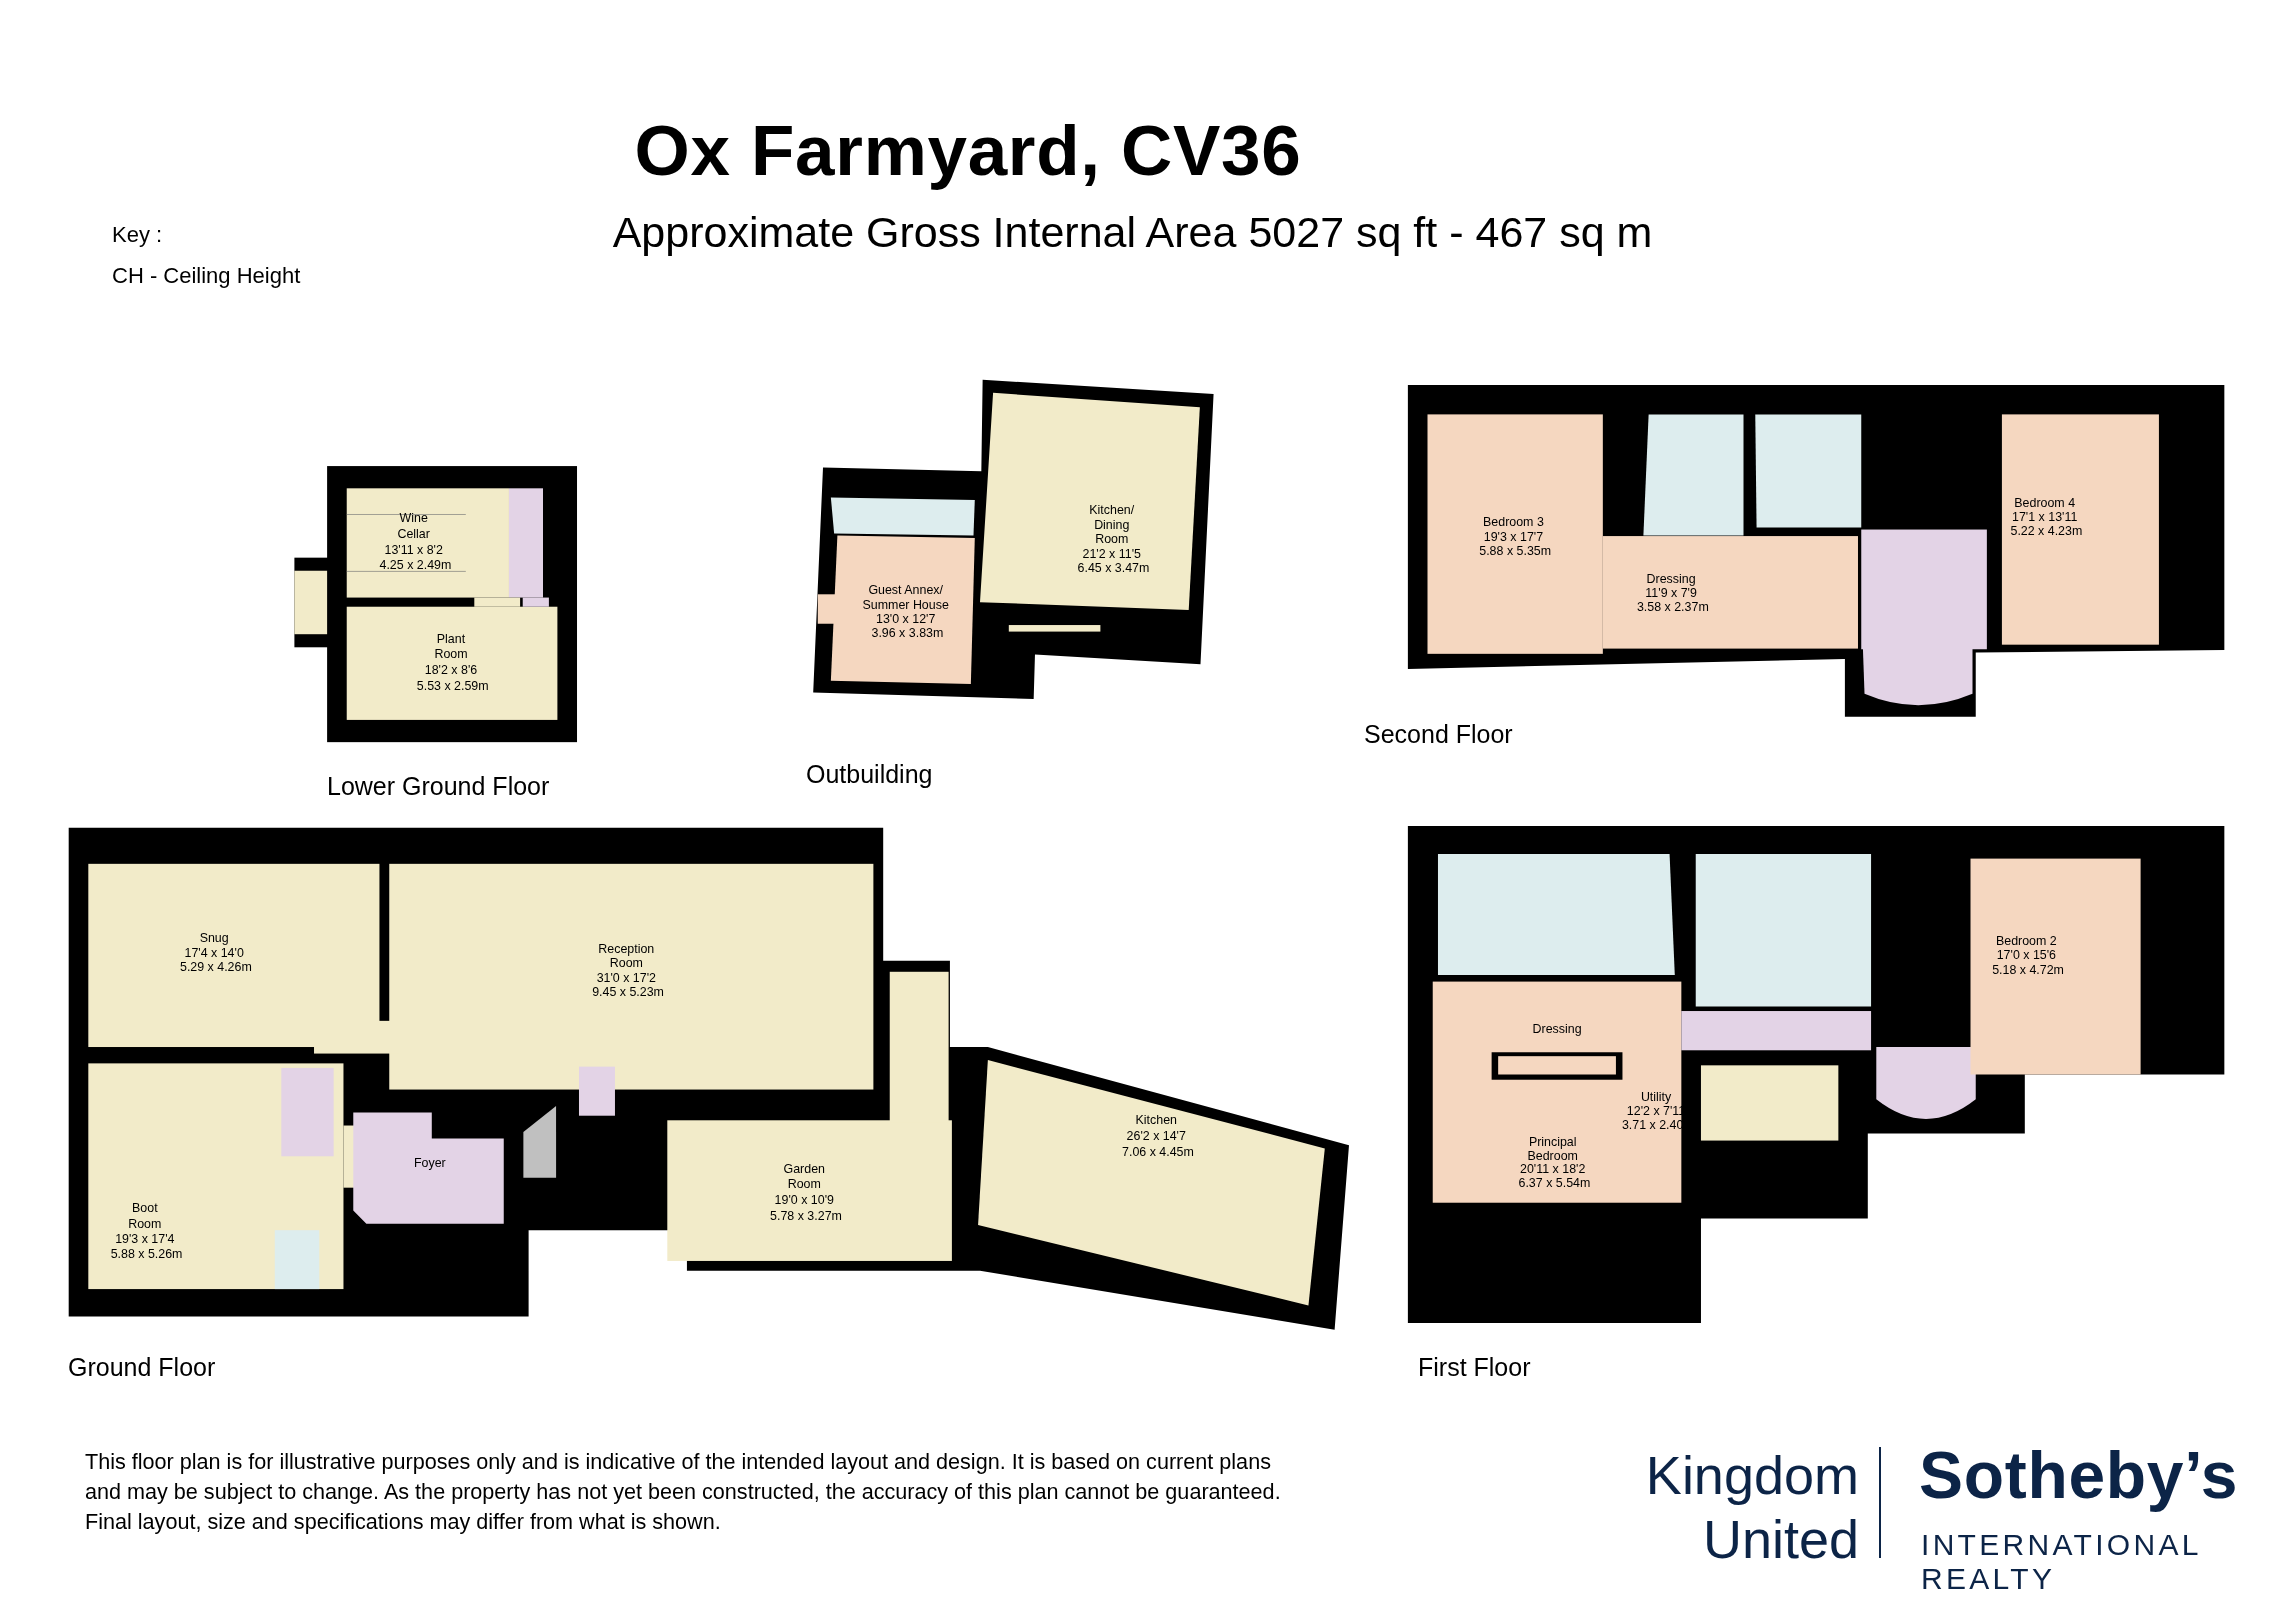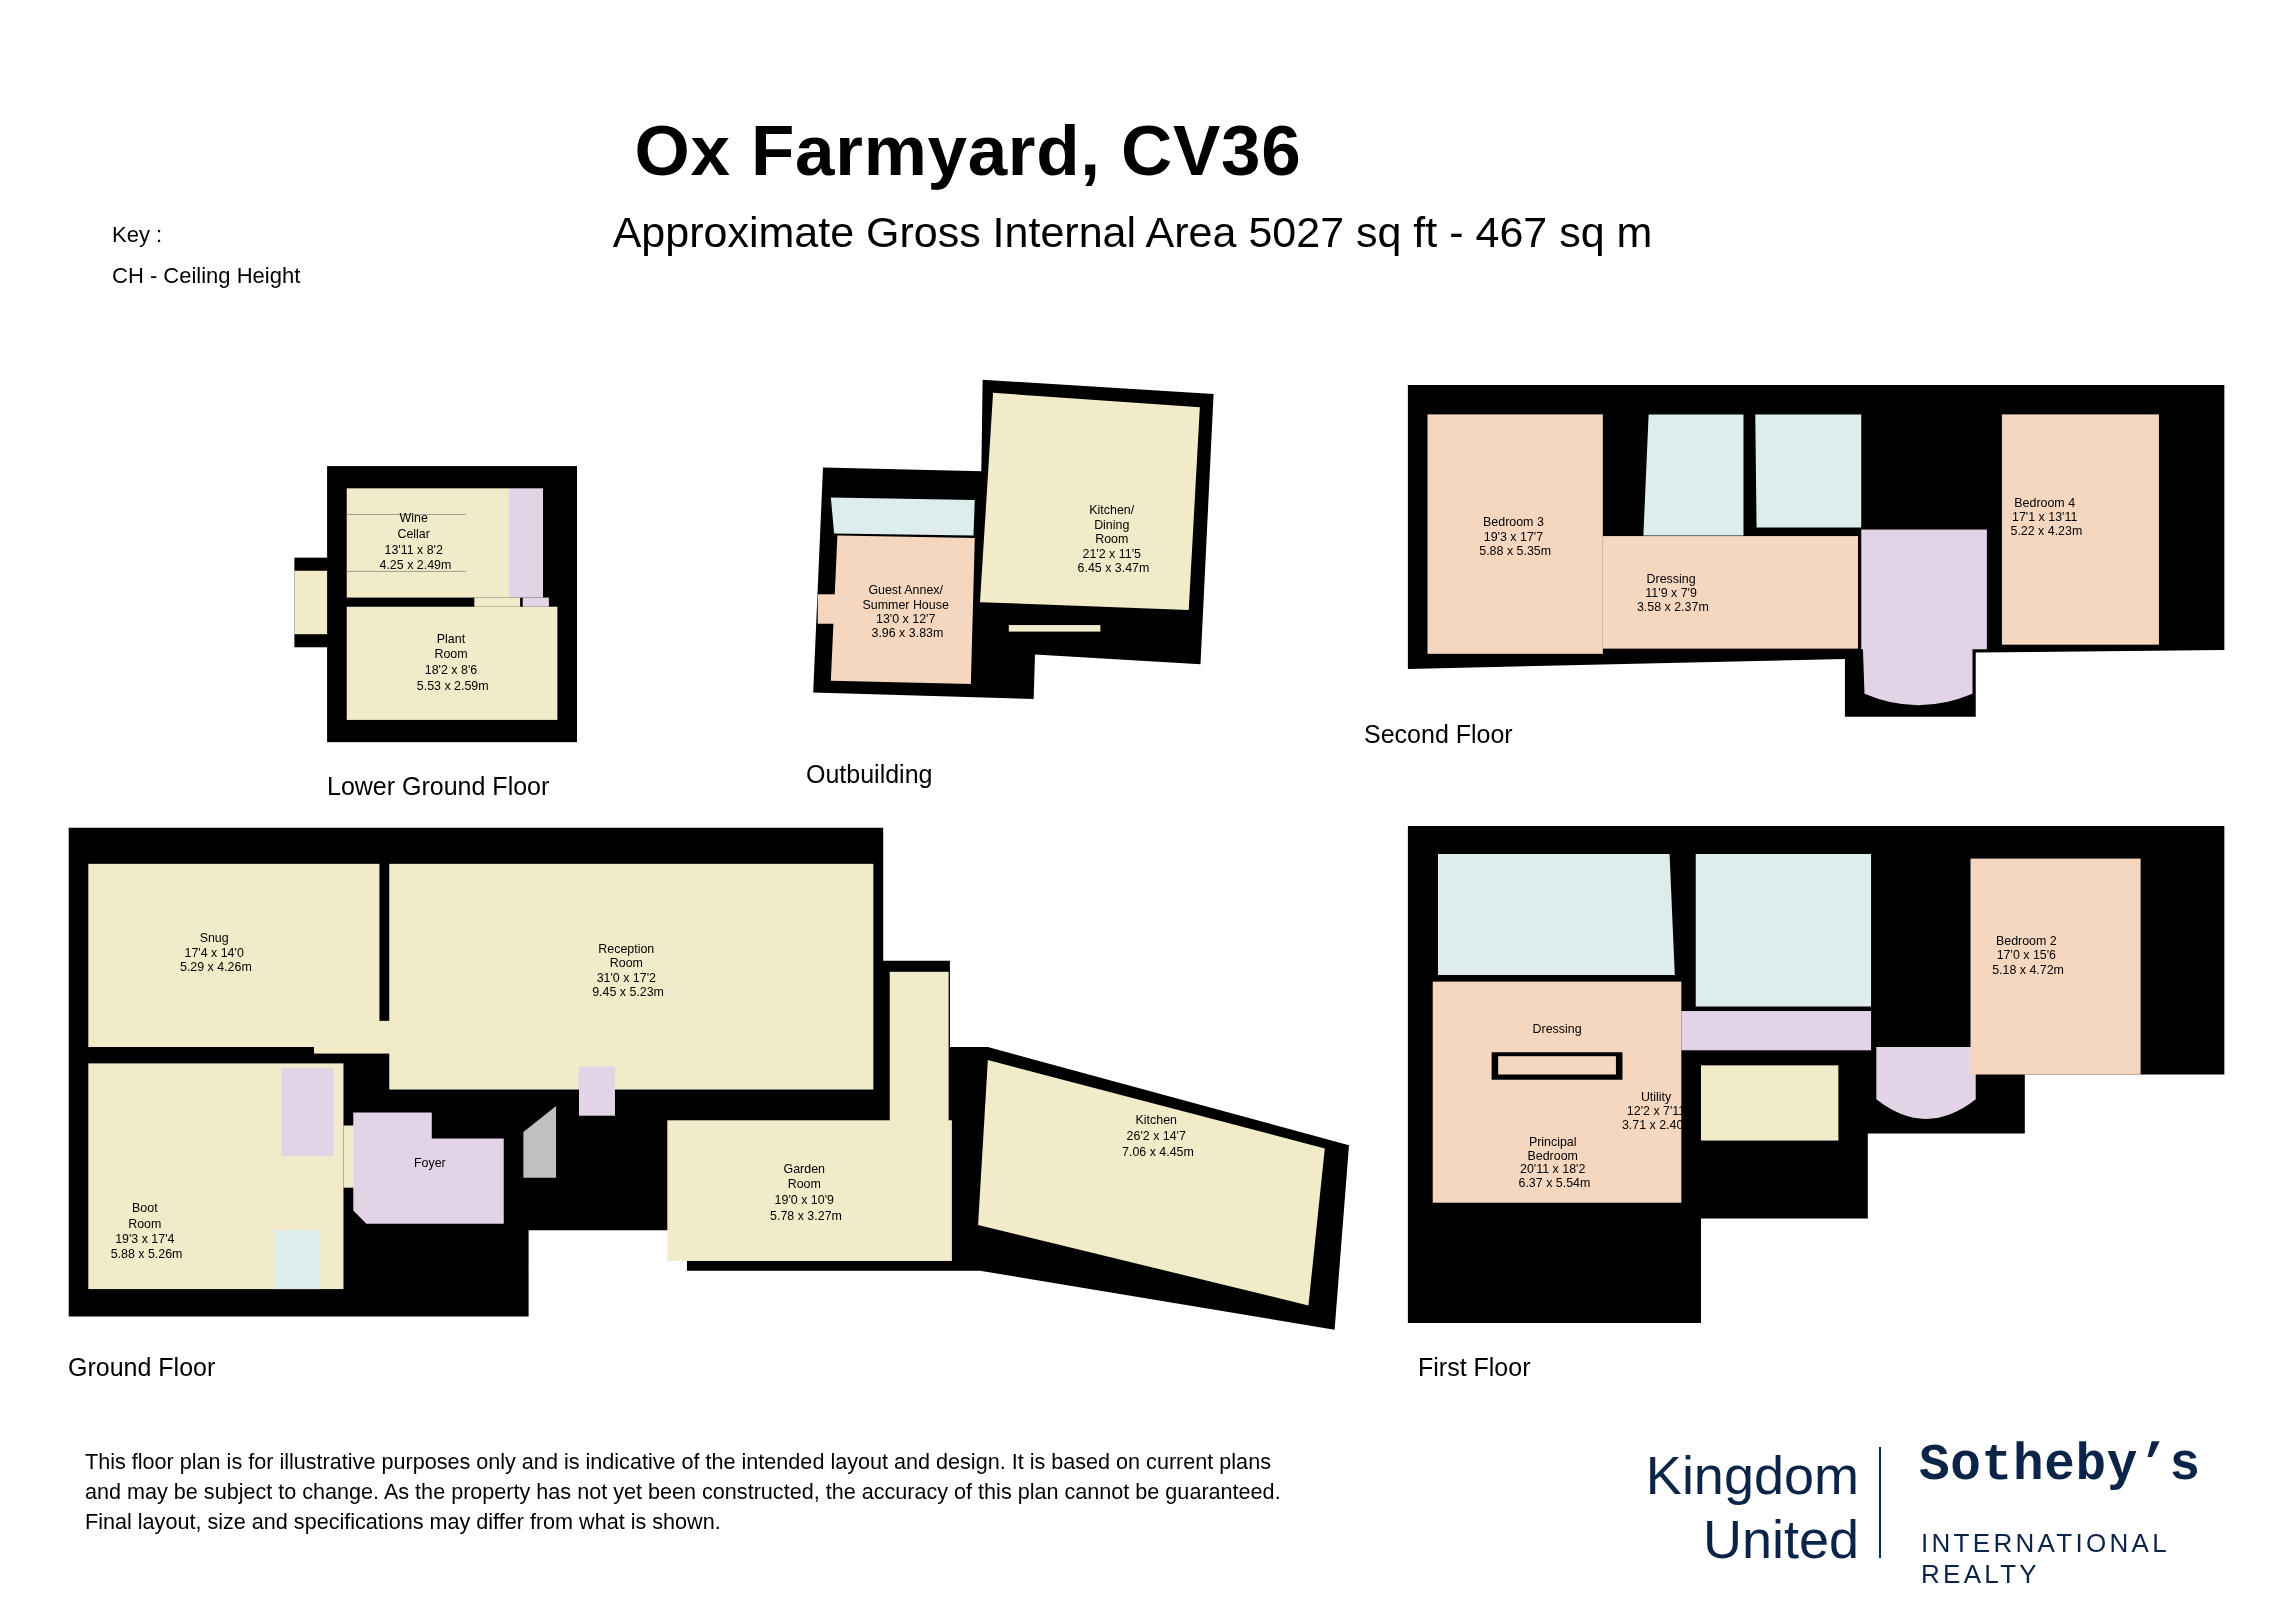--- a/index.html
+++ b/index.html
@@ -7,22 +7,22 @@
   .abs { position:absolute; }
   .title { left:0; width:1936px; top:110px; text-align:center; font-size:71px; font-weight:bold; letter-spacing:0.7px; }
   .subtitle { left:0; width:2265px; top:208px; text-align:center; font-size:43px; }
   .key { left:112px; font-size:22px;text-align:right; }
   .floor-label { font-size:25px; }
   svg.plan { position:absolute; left:0; top:0; }
   .room-label { font-family:"Liberation Sans", sans-serif; font-size:19px; text-anchor:middle; fill:#000; }
   .disclaimer { left:85px; top:1447px; width:1341px; font-size:21.6px; line-height:30px; }
   .logo-left { left:1623px; top:1443px; width:236px; text-align:right; color:#0c2447; font-size:54px; line-height:64px; font-family:"Liberation Sans", sans-serif; font-weight:300; }
   .logo-divider { left:1879px; top:1447px; width:2px; height:111px; background:#0c2447; }
-  .logo-brand { left:1919px; top:1437px; color:#0c2447; font-family:Liberation Mono, monospace; font-weight:bold; font-size:51px; letter-spacing:0.7px; }
-  .logo-sub { left:1921px; top:1528px; color:#0c2447; font-size:26px; letter-spacing:3.3px; }
+  .logo-brand { left:1919px; top:1437px; color:#0c2447; font-family:Liberation Sans, sans-serif; font-weight:bold; font-size:66px; letter-spacing:0.7px; }
+  .logo-sub { left:1921px; top:1528px; color:#0c2447; font-size:30px; letter-spacing:3.3px; }
 </style>
 </head>
 <body>
 
 <div class="abs title">Ox Farmyard, CV36</div>
 <div class="abs subtitle">Approximate Gross Internal Area 5027 sq ft - 467 sq m</div>
 <div class="abs key" style="top:222px">Key :</div>
 <div class="abs key" style="top:263px">CH - Ceiling Height</div>
 
 <svg class="plan" width="2295" height="1623" viewBox="0 0 3508 2480">

